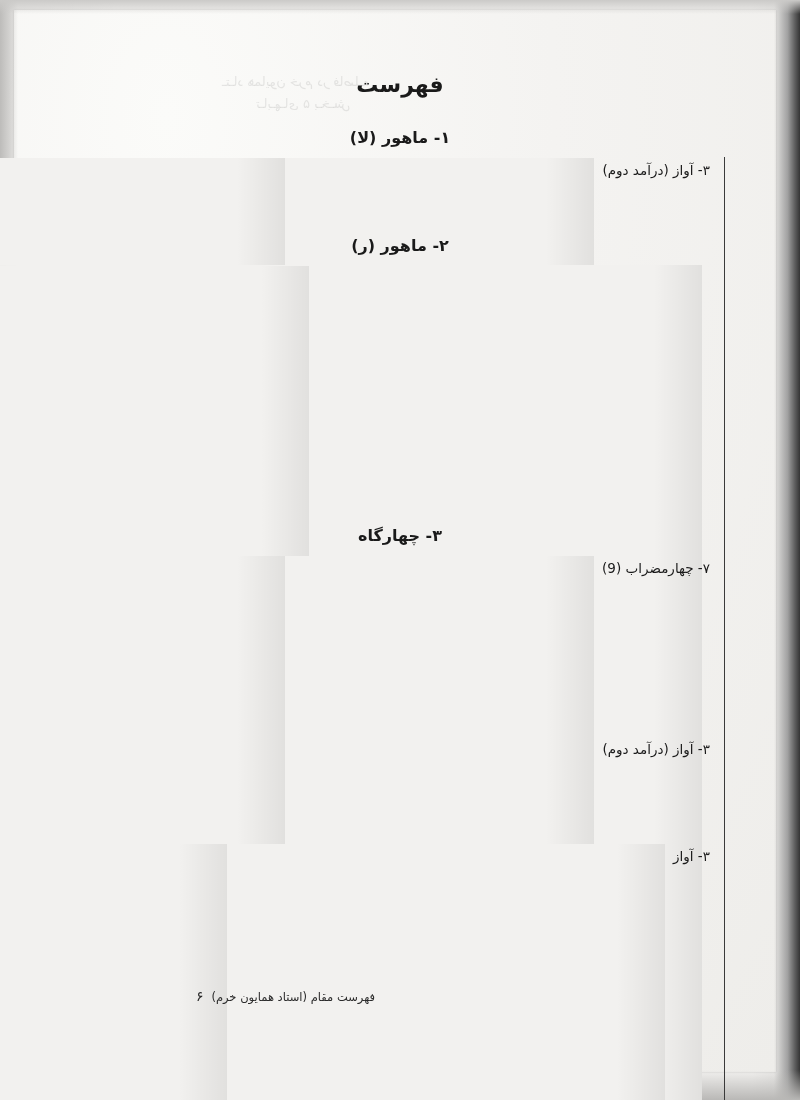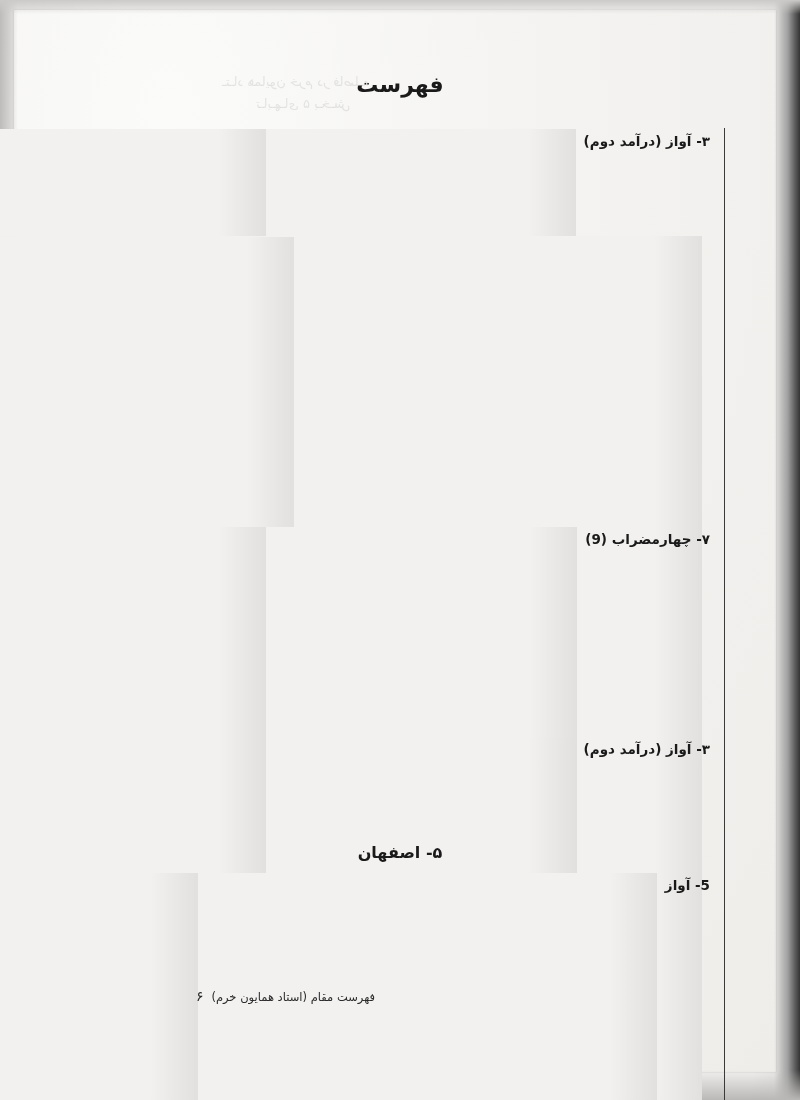--- a/index.html
+++ b/index.html
@@ -129,21 +129,20 @@
   .entry {
     display: flex;
     align-items: baseline;
     font-size: 13.5px;
     line-height: 26px;
     direction: rtl;
     white-space: nowrap;
   }
   .entry .label {
     flex: 0 0 auto;
-    font-weight: bold;
   }
   .entry .dots {
     flex: 1 1 auto;
     overflow: hidden;
     margin: 0 4px;
     font-size: 12px;
     letter-spacing: 1.5px;
     color: #2a2a2a;
     line-height: 1;
     position: relative;
@@ -192,60 +191,63 @@
   <div class="ghost" style="top:518px; right:400px;">ا بـه گـوشـه هـای ردیـف</div>
   <div class="ghost" style="top:268px; right:140px;">بـا نـگـاهـی بـه آثـار</div>
   <div class="ghost" style="top:572px; right:160px;">مـجـمـوعـه حـاضـر</div>
   <div class="ghost" style="top:742px; right:470px;">آواز هـمـایـون</div>
 
   <div class="content">
 
     <div class="toc-title">فهرست</div>
 
     <div class="section" style="top:128px;">
+      <div class="section-title">۱- ماهور (لا)</div>
       <div class="cols">
         <div class="col col-left">
           <div class="entry">
             <span class="label">۳- آواز (درآمد دوم)</span>
             <span class="dots">............................................................</span>
             <span class="page">۱۳</span>
           </div>
         </div>
         <div class="col col-right">
           <div class="entry">
             <span class="label">۱- آواز (درآمد اول)</span>
             <span class="dots">............................................................</span>
             <span class="page">۱۰</span>
           </div>
 
         </div>
       </div>
     </div>
 
     <div class="section" style="top:236px;">
+      <div class="section-title">۲- ماهور (ر)</div>
       <div class="cols">
         <div class="col col-left">
           <div class="entry">
             <span class="dots">............................................................</span>
             <span class="page">۴۲</span>
           </div>
 
         </div>
         <div class="col col-right">
           <div class="entry">
             <span class="label">۱- درآمد ماهور</span>
             <span class="dots">............................................................</span>
             <span class="page">۱۸</span>
           </div>
 
         </div>
       </div>
     </div>
 
     <div class="section" style="top:526px;">
+      <div class="section-title">۳- چهارگاه</div>
       <div class="cols">
         <div class="col col-left">
           <div class="entry">
             <span class="label">۷- چهارمضراب (9)</span>
             <span class="dots">............................................................</span>
             <span class="page">۸۱</span>
           </div>
 
         </div>
         <div class="col col-right">
@@ -273,25 +275,24 @@
             <span class="label">۱- آواز (درآمد اول)</span>
             <span class="dots">............................................................</span>
             <span class="page">۱۰۶</span>
           </div>
 
         </div>
       </div>
     </div>
 
     <div class="section" style="top:843px;">
-      <div class="section-title">۵- اصفهان</div>
-      <div class="cols">
-        <div class="col col-left">
-          <div class="entry">
-            <span class="label">5- آواز</span>
+      <div class="cols">
+        <div class="col col-left">
+          <div class="entry">
+            <span class="label">۳- آواز</span>
             <span class="dots">............................................................</span>
             <span class="page">۱۱۷</span>
           </div>
         </div>
         <div class="col col-right">
           <div class="entry">
             <span class="label">۱- پیش‌درآمد (ضربی - آوازی)</span>
             <span class="dots">............................................................</span>
             <span class="page">۱۱۴</span>
           </div>

